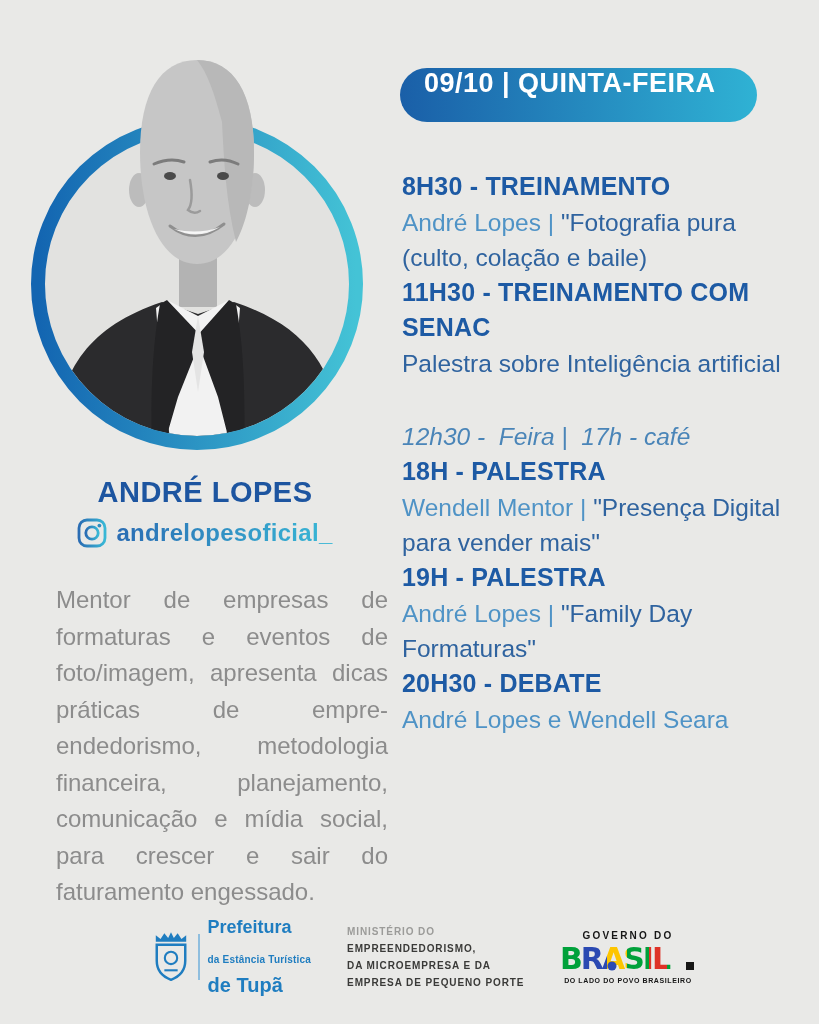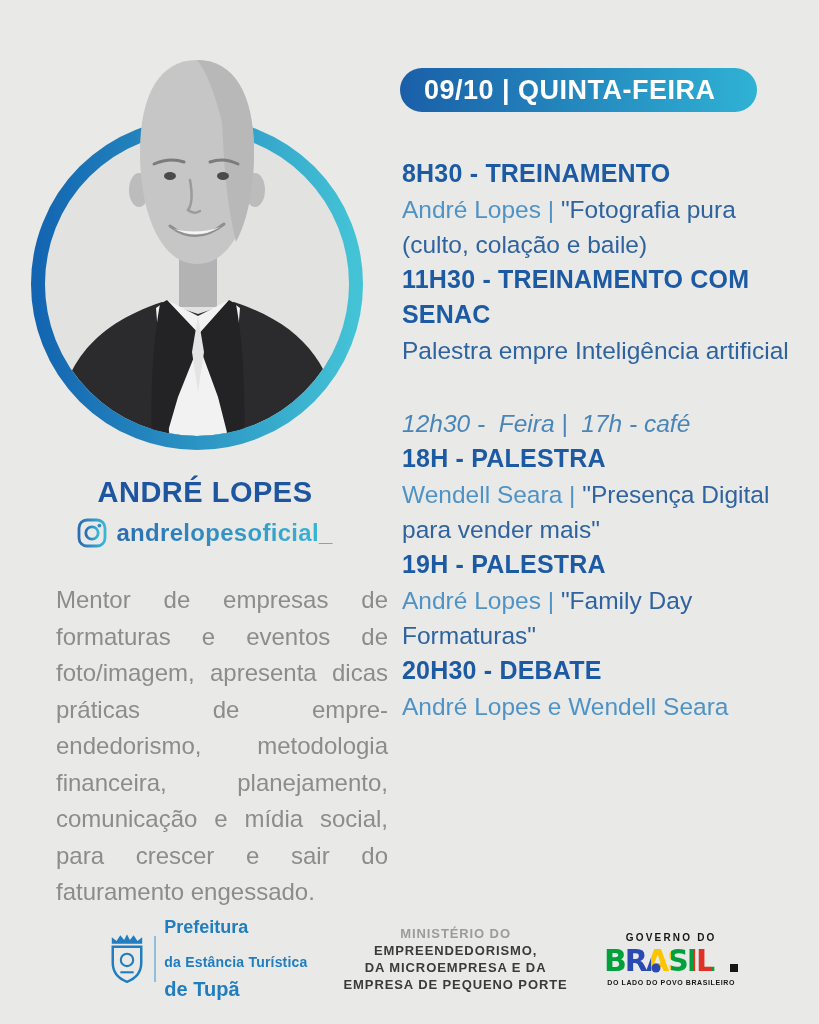--- a/index.html
+++ b/index.html
@@ -12,45 +12,45 @@
     font-size:29px; font-weight:800; letter-spacing:.5px; color:#1d55a0; }
   .insta-row { position:absolute; left:0; top:518px; width:410px; display:flex;
     justify-content:center; align-items:center; gap:9px; cursor:pointer; }
   .insta-handle { font-size:24px; font-weight:800; letter-spacing:.3px;
     background:linear-gradient(90deg,#2a6cb3,#39b8d6);
     -webkit-background-clip:text; background-clip:text; color:transparent; }
   .bio { position:absolute; left:56px; top:582px; width:332px;
     font-size:24px; line-height:36.5px; color:#8c8c8c; text-align:justify; }
 
   
-  .day-pill { position:absolute; left:400px; top:68px; width:357px; height:44px;
+  .day-pill { position:absolute; left:400px; top:68px; width:357px; height:54px;
     border-radius:27px; background:linear-gradient(90deg,#1a5fa8,#2fb2d4);
-    display:flex; align-items:center; padding-left:24px;
+    display:flex; align-items:flex-start; padding-left:24px;
     color:#ffffff; font-size:27px; font-weight:800; letter-spacing:.5px; }
   .schedule { position:absolute; left:402px; top:122px; width:410px; }
   .sched-item { }
-  .sched-item.first { margin-top:34px; }
+  .sched-item.first { margin-top:47px; }
   .sched-title { font-size:25px; font-weight:800; line-height:35px; color:#1d5aa4;
     white-space:pre-line; letter-spacing:.2px; }
   .sched-body { font-size:24.5px; line-height:35px; color:#2f639f; white-space:pre-line; margin-top:1px; }
   .speaker { color:#4f93c6; }
   .sep { color:#4f93c6; }
   .interlude { margin-top:38px; font-size:24.5px; line-height:35px; font-style:italic;
     color:#4a85b8; white-space:pre-wrap; }
 
   
   .footer { position:absolute; left:14px; top:918px; width:100%;
     display:flex; justify-content:center; align-items:center; gap:36px; }
   .pref-block { display:flex; align-items:center; gap:8px; }
   .pref-divider { width:2px; height:46px; background:#8fbede; }
   .pref-text { color:#1f7dc0; line-height:1; }
   .pref-l1 { font-size:18px; font-weight:800; }
-  .pref-l2 { font-size:14px; font-weight:700; margin-top:19px; letter-spacing:.2px; }
+  .pref-l2 { font-size:10px; font-weight:700; margin-top:19px; letter-spacing:.2px; }
   .pref-l3 { font-size:20px; font-weight:800; margin-top:10px; }
-  .ministry { text-align:center; line-height:17px; letter-spacing:.9px; font-size:13px; }
+  .ministry { text-align:left; line-height:17px; letter-spacing:.9px; font-size:10px; }
   .ministry .m-gray { color:#9b9b99; font-weight:700; }
   .ministry .m-dark { color:#3a3a38; font-weight:700; }
   .gov-block { text-align:center; }
   .gov-top { font-size:10px; font-weight:800; letter-spacing:2.2px; color:#161616; }
   .gov-bottom { font-size:7px; font-weight:700; letter-spacing:.6px; color:#161616; margin-top:1px; }
   .gov-word { display:block; margin:1px auto 0; }
 </style>
 </head>
 <body>
 
@@ -123,28 +123,28 @@
 
     <div class="sched-item first">
       <div class="sched-title">8H30 - TREINAMENTO</div>
       <div class="sched-body"><span class="speaker">André Lopes</span><span class="sep"> | </span><span class="topic">"Fotografia pura
 (culto, colação e baile)</span></div>
     </div>
 
     <div class="sched-item">
       <div class="sched-title">11H30 - TREINAMENTO COM
 SENAC</div>
-      <div class="sched-body"><span class="speaker"></span><span class="sep"></span><span class="topic">Palestra empre Inteligência artificial</span></div>
+      <div class="sched-body"><span class="speaker"></span><span class="sep"></span><span class="topic">Palestra sobre Inteligência artificial</span></div>
     </div>
 
     <div class="interlude">12h30 -  Feira |  17h - café</div>
 
     <div class="sched-item">
       <div class="sched-title">18H - PALESTRA</div>
-      <div class="sched-body"><span class="speaker">Wendell Seara</span><span class="sep"> | </span><span class="topic">"Presença Digital
+      <div class="sched-body"><span class="speaker">Wendell Mentor</span><span class="sep"> | </span><span class="topic">"Presença Digital
 para vender mais"</span></div>
     </div>
 
     <div class="sched-item">
       <div class="sched-title">19H - PALESTRA</div>
       <div class="sched-body"><span class="speaker">André Lopes</span><span class="sep"> | </span><span class="topic">"Family Day
 Formaturas"</span></div>
     </div>
 
     <div class="sched-item">

